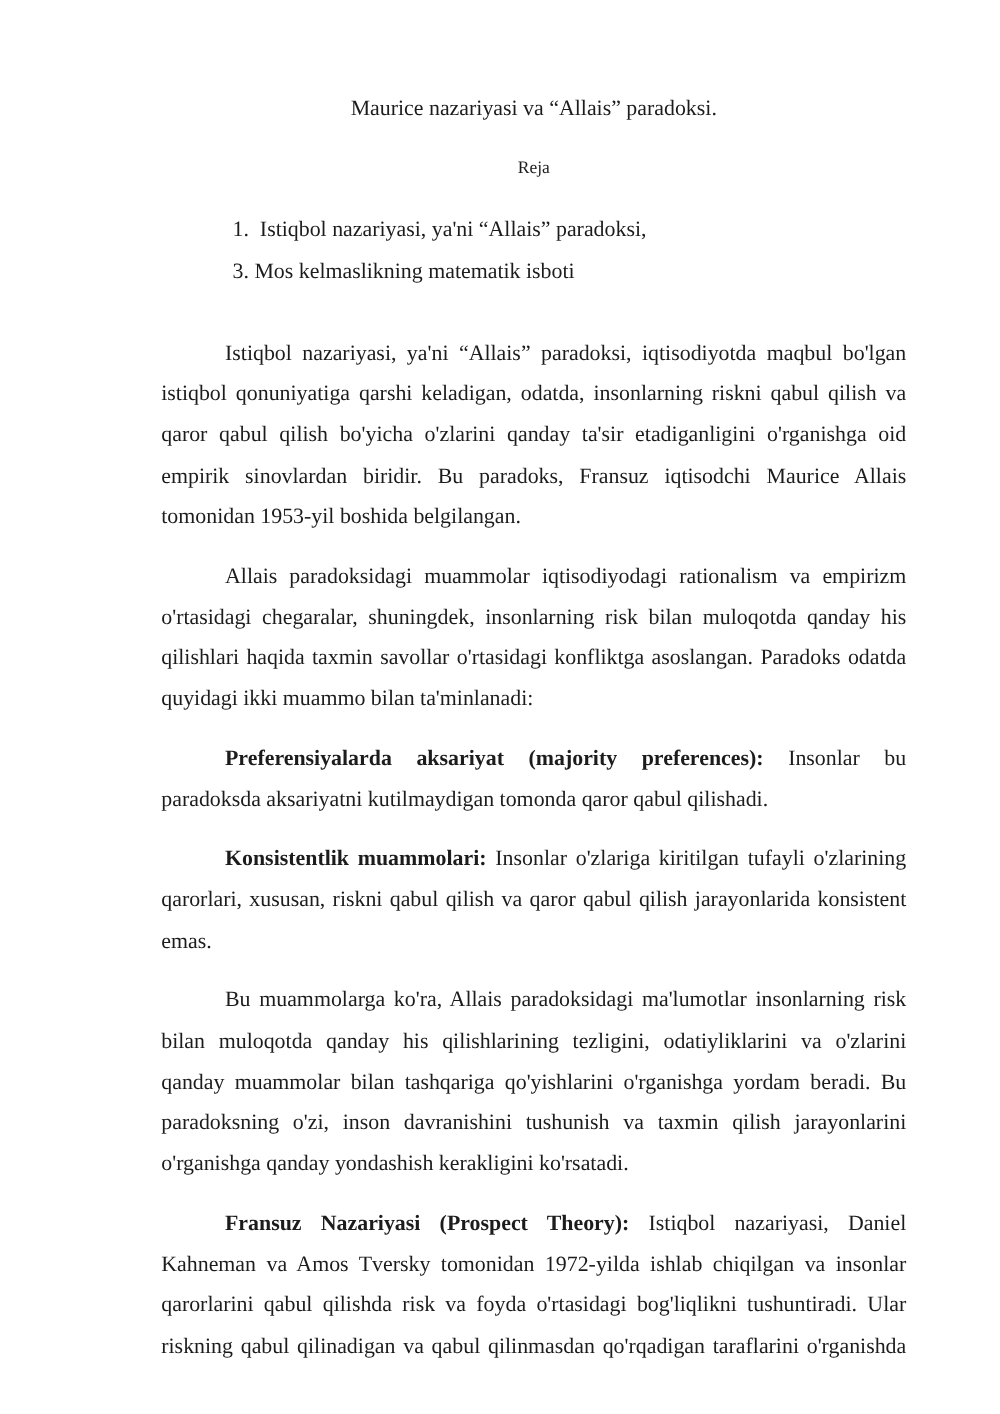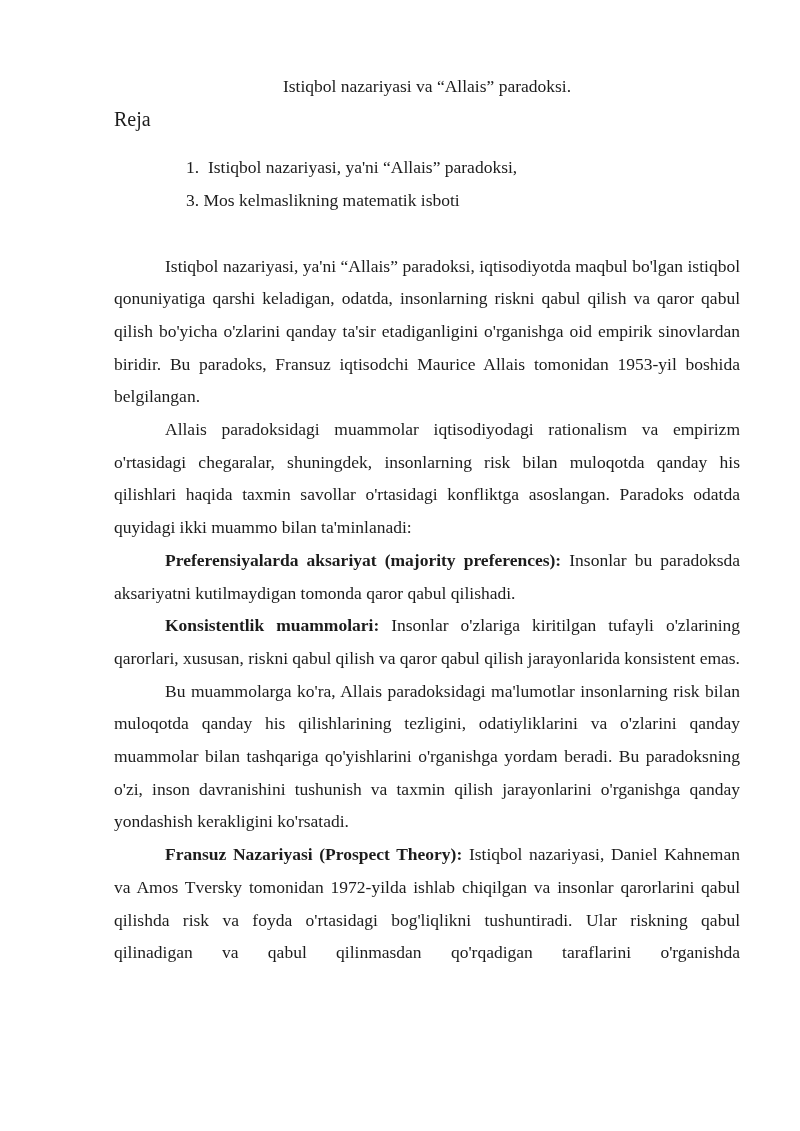--- a/index.html
+++ b/index.html
@@ -20,52 +20,53 @@
     color: #1c1c1c;
     overflow: hidden;
   }
   .doc-title {
     text-align: center;
     margin: 0;
     font-weight: normal;
     font-size: 17.5px;
   }
   .doc-subtitle {
-    margin: 0;
+    text-align: center;
+    margin: 16px;
     font-weight: normal;
-    font-size: 20px;
+    font-size: 14px;
   }
   .outline-list {
     margin: 16px;
     padding: 0;
   }
   .list-line {
     padding-left: 56px;
     white-space: pre-wrap;
   }
   .body-block {
     margin-top: 32.7px;
   }
   .para {
-    margin: 0;
+    margin: 15px;
     text-align: justify;
     text-indent: 51px;
   }
   .para .bold {
     font-weight: bold;
   }
   .para.justify-last {
     text-align-last: justify;
   }
 </style>
 </head>
 <body>
 
 <div class="page">
-  <h1 class="doc-title">Istiqbol nazariyasi va “Allais” paradoksi.</h1>
+  <h1 class="doc-title">Maurice nazariyasi va “Allais” paradoksi.</h1>
   <div class="doc-subtitle">Reja</div>
   <div class="outline-list">
       <div class="list-line">1.  Istiqbol nazariyasi, ya'ni “Allais” paradoksi,</div>
       <div class="list-line">3. Mos kelmaslikning matematik isboti</div>
     </div>
   <div class="body-block">
       <p class="para"><span>Istiqbol nazariyasi, ya'ni “Allais” paradoksi, iqtisodiyotda maqbul bo'lgan istiqbol qonuniyatiga qarshi keladigan, odatda, insonlarning riskni qabul qilish va qaror qabul qilish bo'yicha o'zlarini qanday ta'sir etadiganligini o'rganishga oid empirik sinovlardan biridir. Bu paradoks, Fransuz iqtisodchi Maurice Allais tomonidan 1953-yil boshida belgilangan.</span></p>
       <p class="para"><span>Allais paradoksidagi muammolar iqtisodiyodagi rationalism va empirizm o'rtasidagi chegaralar, shuningdek, insonlarning risk bilan muloqotda qanday his qilishlari haqida taxmin savollar o'rtasidagi konfliktga asoslangan. Paradoks odatda quyidagi ikki muammo bilan ta'minlanadi:</span></p>
       <p class="para"><span class="bold">Preferensiyalarda aksariyat (majority preferences):</span><span> Insonlar bu paradoksda aksariyatni kutilmaydigan tomonda qaror qabul qilishadi.</span></p>
       <p class="para"><span class="bold">Konsistentlik muammolari:</span><span> Insonlar o'zlariga kiritilgan tufayli o'zlarining qarorlari, xususan, riskni qabul qilish va qaror qabul qilish jarayonlarida konsistent emas.</span></p>

